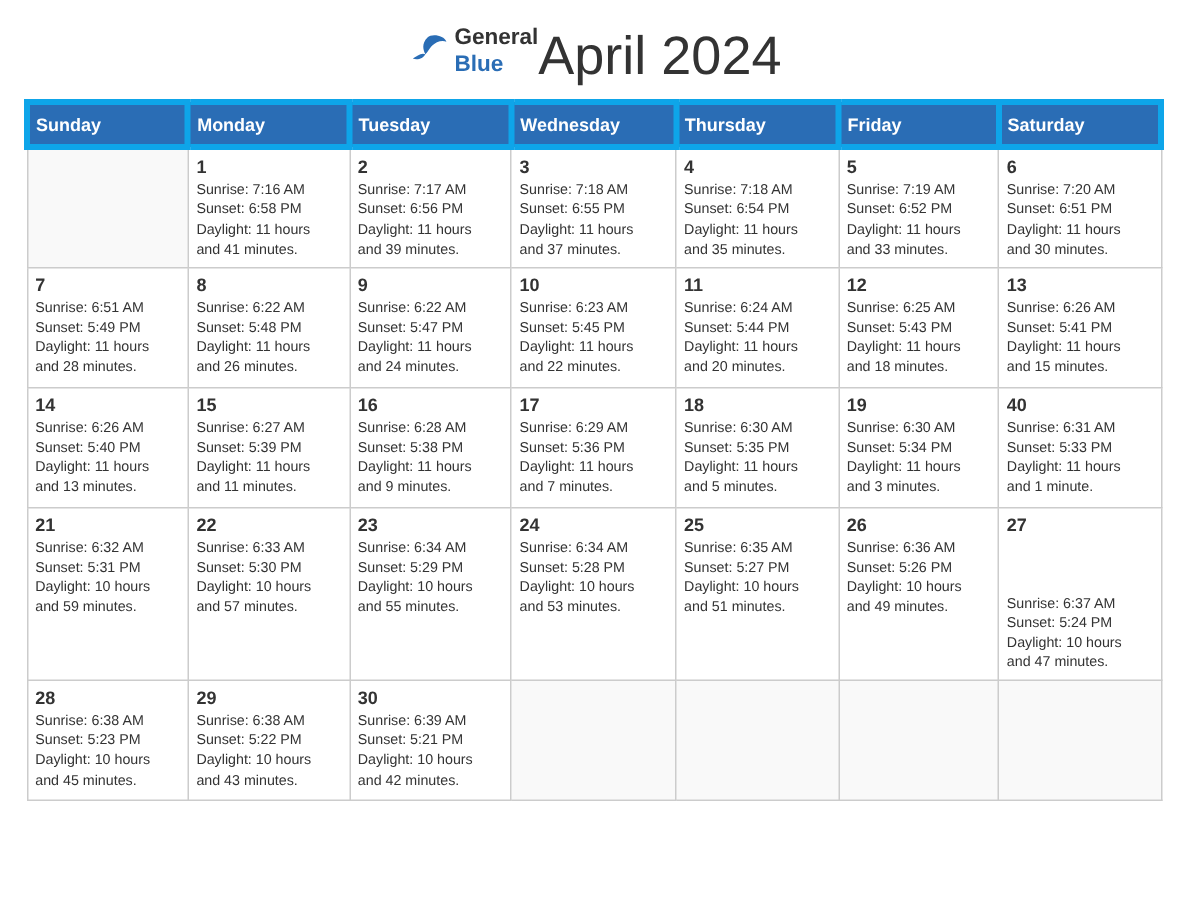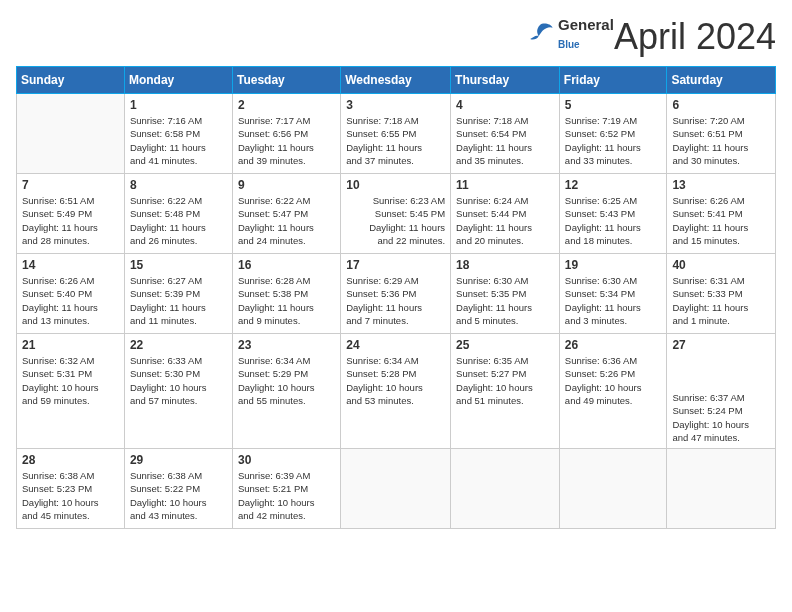--- a/index.html
+++ b/index.html
@@ -6,30 +6,30 @@
     body {
       font-family: Arial, sans-serif;
       background: #fff;
       width: 792px;
       min-height: 612px;
       padding: 16px;
     }
     .header-area {
       display: flex;
       align-items: flex-start;
-      justify-content: flex-end;
+      justify-content: center;
       margin-bottom: 4px;
     }
     .logo {
       display: flex;
       align-items: center;
       gap: 4px;
     }
     .logo-text-general { font-size: 15px; font-weight: bold; color: #333; }
-    .logo-text-blue { font-size: 10px; font-weight: bold; color: #2a6db5; }
+    .logo-text-blue { font-size: 15px; font-weight: bold; color: #2a6db5; }
     .logo-bird {
       width: 28px;
       height: 20px;
     }
     .title-area {
       text-align: right;
     }
     .month-title {
       font-size: 36px;
       font-weight: normal;
@@ -45,21 +45,21 @@
       border-collapse: collapse;
       margin-top: 8px;
     }
     .calendar th {
       background-color: #2a6db5;
       color: #fff;
       font-size: 12px;
       font-weight: bold;
       padding: 6px 4px;
       text-align: left;
-      border: 1px solid #0ea5e9;
+      border: 4px solid #0ea5e9;
     }
     .calendar td {
       vertical-align: top;
       border: 1px solid #ccc;
       padding: 4px 5px;
       width: 113px;
       min-height: 80px;
       font-size: 10px;
       color: #333;
       background: #fff;
@@ -183,21 +183,21 @@
         </td>
         <td>
           <span class="day-number">9</span>
           <div class="day-info" style="white-space: pre-line;">Sunrise: 6:22 AM
 Sunset: 5:47 PM
 Daylight: 11 hours
 and 24 minutes.</div>
         </td>
         <td>
           <span class="day-number">10</span>
-          <div class="day-info" style="white-space: pre-line; text-align: right;">Sunrise: 6:23 AM
+          <div class="day-info" style="white-space: pre-line;">Sunrise: 6:23 AM
 Sunset: 5:45 PM
 Daylight: 11 hours
 and 22 minutes.</div>
         </td>
         <td>
           <span class="day-number">11</span>
           <div class="day-info" style="white-space: pre-line;">Sunrise: 6:24 AM
 Sunset: 5:44 PM
 Daylight: 11 hours
 and 20 minutes.</div>

